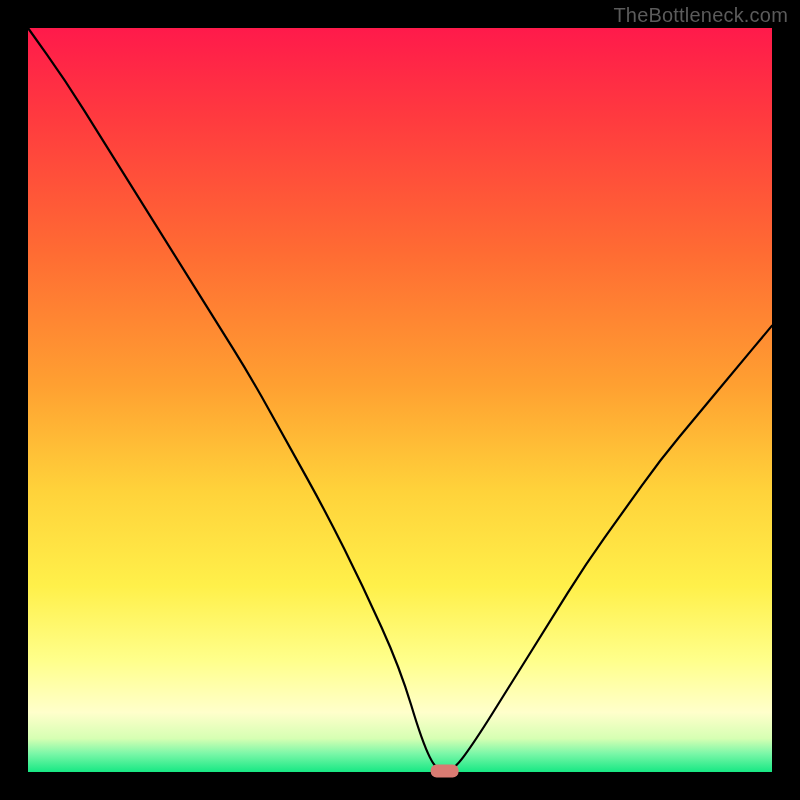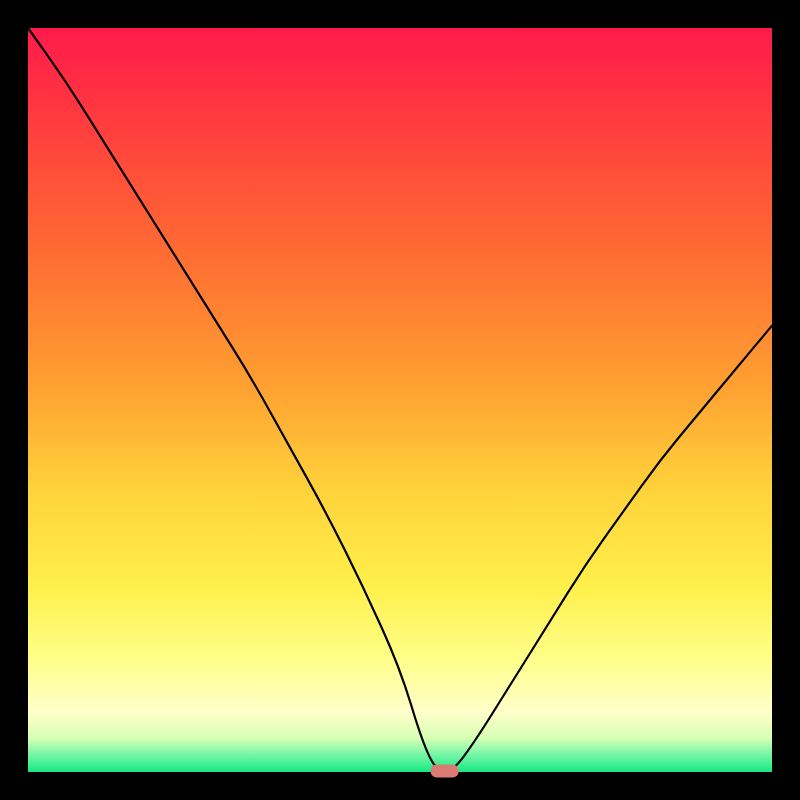--- a/index.html
+++ b/index.html
@@ -30,20 +30,21 @@
   svg {
     position: absolute;
     top: 0;
     left: 0;
   }
 </style>
 </head>
 <body>
 
 <div class="frame">
+  <div class="watermark">TheBottleneck.com</div>
 
   <svg id="chart-svg" width="800" height="800" viewBox="0 0 800 800">
     <defs>
       <linearGradient id="bg-grad" x1="0" y1="0" x2="0" y2="1">
           <stop offset="0%" stop-color="#ff1a4b"></stop>
           <stop offset="12%" stop-color="#ff3a3f"></stop>
           <stop offset="30%" stop-color="#ff6b33"></stop>
           <stop offset="48%" stop-color="#ffa031"></stop>
           <stop offset="62%" stop-color="#ffd23a"></stop>
           <stop offset="75%" stop-color="#fff04a"></stop>

